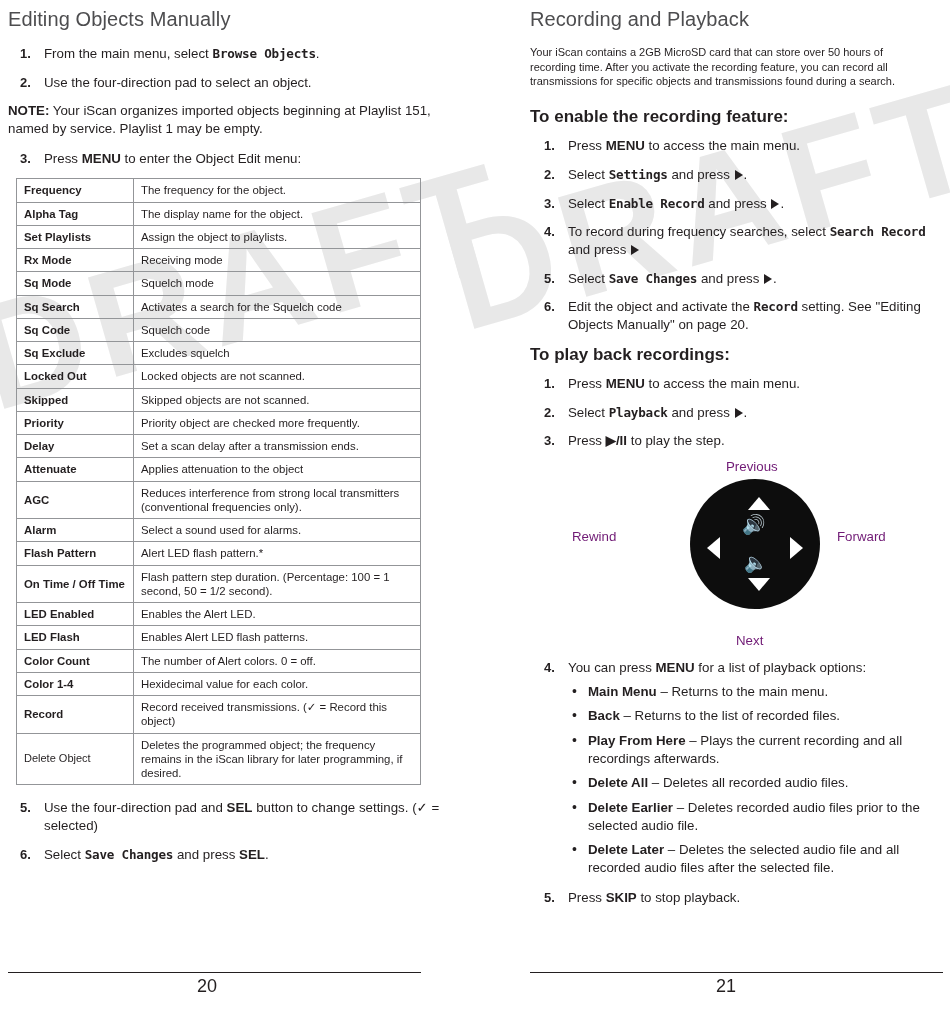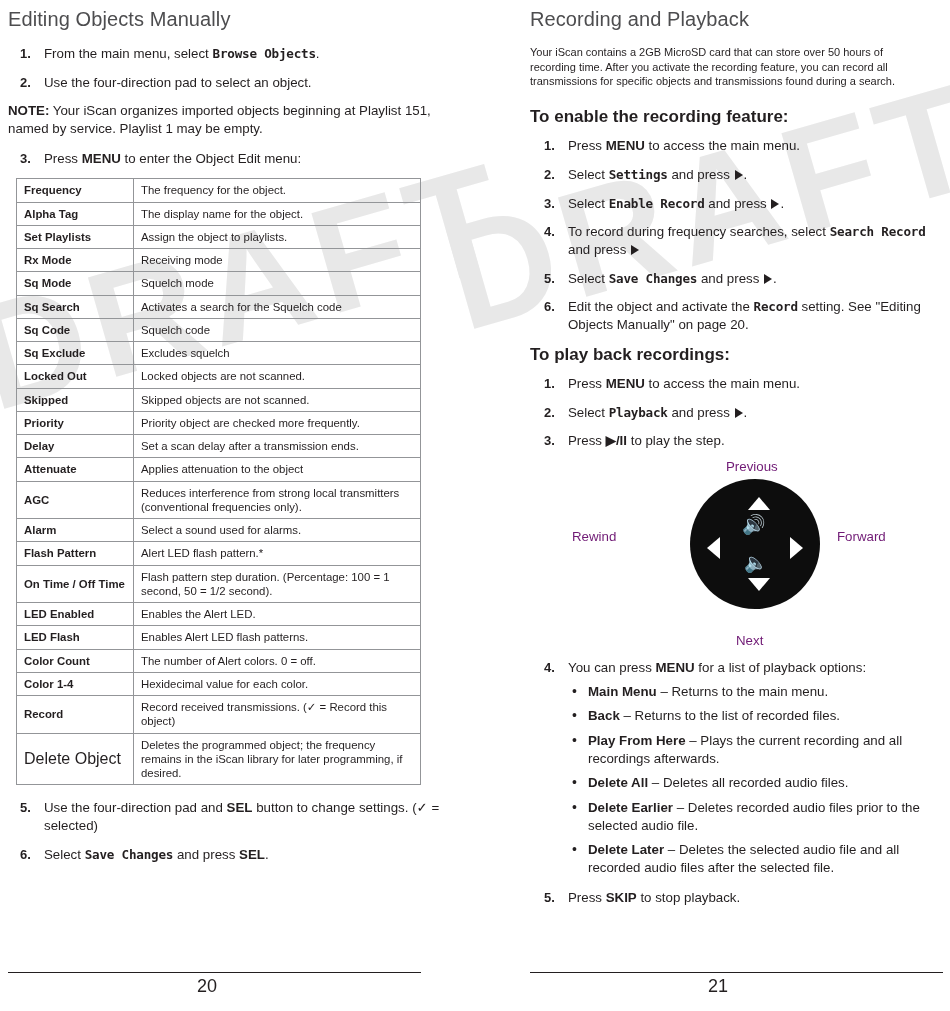--- a/index.html
+++ b/index.html
@@ -94,21 +94,21 @@
     table-layout: fixed;
   }
   table.spec td {
     border: 1px solid #939598;
     padding: 4px 6px 4px 7px;
     font-size: 11.4px;
     line-height: 1.25;
     vertical-align: middle;
   }
   table.spec td.k { width: 117px; font-weight: bold; }
-  table.spec td.k.thin { font-weight: normal; font-size: 16px; }
+  table.spec td.k.thin { font-weight: normal; font-size: 11px; }
   table.spec td.v { color: #231f20; }
 
   ul.bullets { list-style: none; margin: 6px 0 0 0; padding: 0; }
   ul.bullets li {
     position: relative;
     padding-left: 20px;
     margin-bottom: 7px;
     font-size: 13.3px;
     line-height: 1.33;
   }
@@ -162,21 +162,21 @@
   }
   .left .footer-rule { left: 8px; width: 413px; }
   .right .footer-rule { left: 55px; width: 413px; }
   .pageno {
     position: absolute;
     bottom: 14px;
     font-size: 18px;
     color: #231f20;
   }
   .left .pageno { left: 197px; }
-  .right .pageno { left: 233px; }
+  .right .pageno { left: 241px; }
 </style>
 </head>
 <body>
 
 <div class="draft draft-left">DRAFT</div>
 <div class="draft draft-right">DRAFT</div>
 
 <div class="page left">
   <div class="content">
     <h1 class="sec">Editing Objects Manually</h1>

